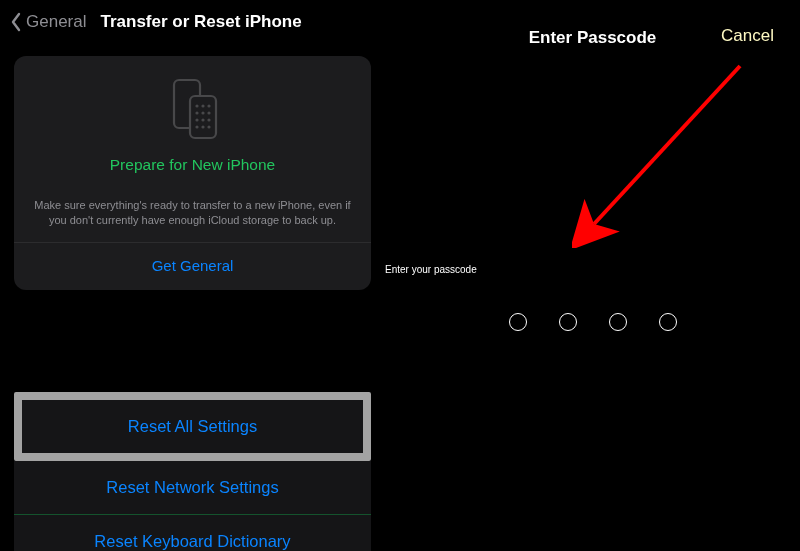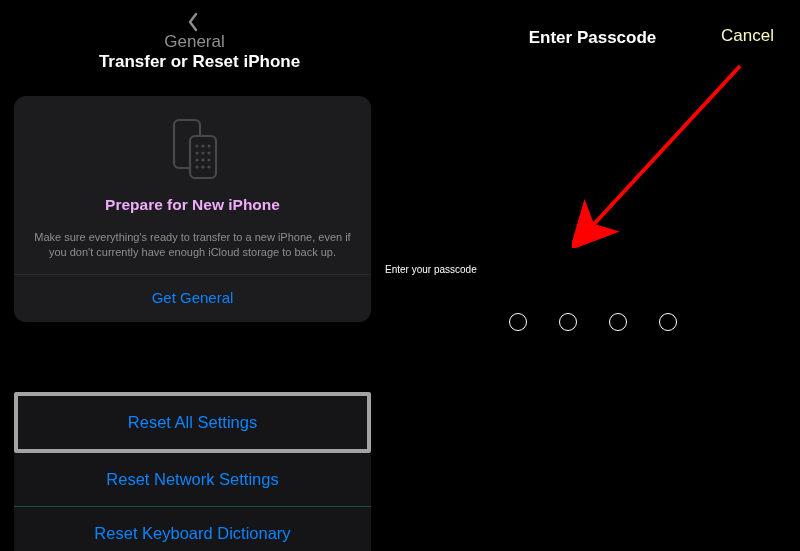--- a/index.html
+++ b/index.html
@@ -2,39 +2,39 @@
 <html><head>
 <meta charset="utf-8">
 <style>
   * { margin: 0; padding: 0; box-sizing: border-box; }
   html, body { width: 800px; height: 551px; background: #000; font-family: -apple-system, "Helvetica Neue", Arial, sans-serif; overflow: hidden; color: #fff; }
   .container { display: flex; width: 800px; height: 551px; }
   .left { width: 385px; height: 551px; background: #000; position: relative; }
   .right { flex: 1; height: 551px; background: #000; position: relative; }
 
   
-  .nav-header { display: flex; align-items: center; padding: 12px 10px 14px 10px; flex-direction: column; }
+  .nav-header { display: flex; align-items: flex-end; padding: 12px 10px 14px 10px; }
   .chevron { width: 12px; height: 20px; display:inline-block; }
   .chevron svg { width: 12px; height: 20px; }
   .breadcrumb-back { color: #8e8e93; font-size: 17px; margin-left: 4px; }
   .breadcrumb-title { color: #fff; font-size: 17px; font-weight: 600; margin-left: 14px; }
 
   
   .card { margin: 10px 14px 0 14px; background: #1c1c1e; border-radius: 12px; padding-top: 18px; }
   .dev-icons { display: flex; justify-content: center; padding-bottom: 12px; }
   .dev-icons svg { width: 70px; height: 70px; }
-  .card-title { text-align: center; color: #f0abfc; font-size: 15.5px; font-weight: 700; margin-bottom: 16px; }
+  .card-title { text-align: center; color: #22c55e; font-size: 15.5px; font-weight: 400; margin-bottom: 24px; }
   .card-desc { text-align: center; color: #8e8e93; font-size: 11px; line-height: 1.35; padding: 0 18px 14px 18px; }
   .card-sep { height: 1px; background: #2c2c2e; margin: 0 0px; }
   .card-action { text-align: center; color: #0a84ff; font-size: 15px; padding: 14px 0 16px 0; }
 
   
   .reset-list { position: absolute; left: 14px; right: 14px; top: 392px; }
   .reset-item { background: #151517; color: #0a84ff; font-size: 16.5px; text-align: center; padding: 17px 0; border-bottom: 1px solid #14532d; }
-  .highlight-box { border: 4px solid #a3a3a3; border-radius: 2px; }
+  .highlight-box { border: 8px solid #a3a3a3; border-radius: 2px; }
   .highlight-box .reset-item { border-bottom: none; }
 
   
   .passcode-header { display: flex; justify-content: center; align-items: center; padding: 28px 0 0 0; position: relative; }
   .passcode-title { color: #fff; font-size: 17px; font-weight: 700; }
   .cancel-btn { position: absolute; right: 26px; top: 26px; color: #fef9c3; font-size: 17px; }
   .passcode-prompt { text-align: left; color: #fff; font-size: 10px; margin-top: 216px; }
   .dots { display: flex; justify-content: center; gap: 32px; margin-top: 38px; }
   .dot { width: 18px; height: 18px; border: 1.8px solid #fff; border-radius: 50%; }
 

